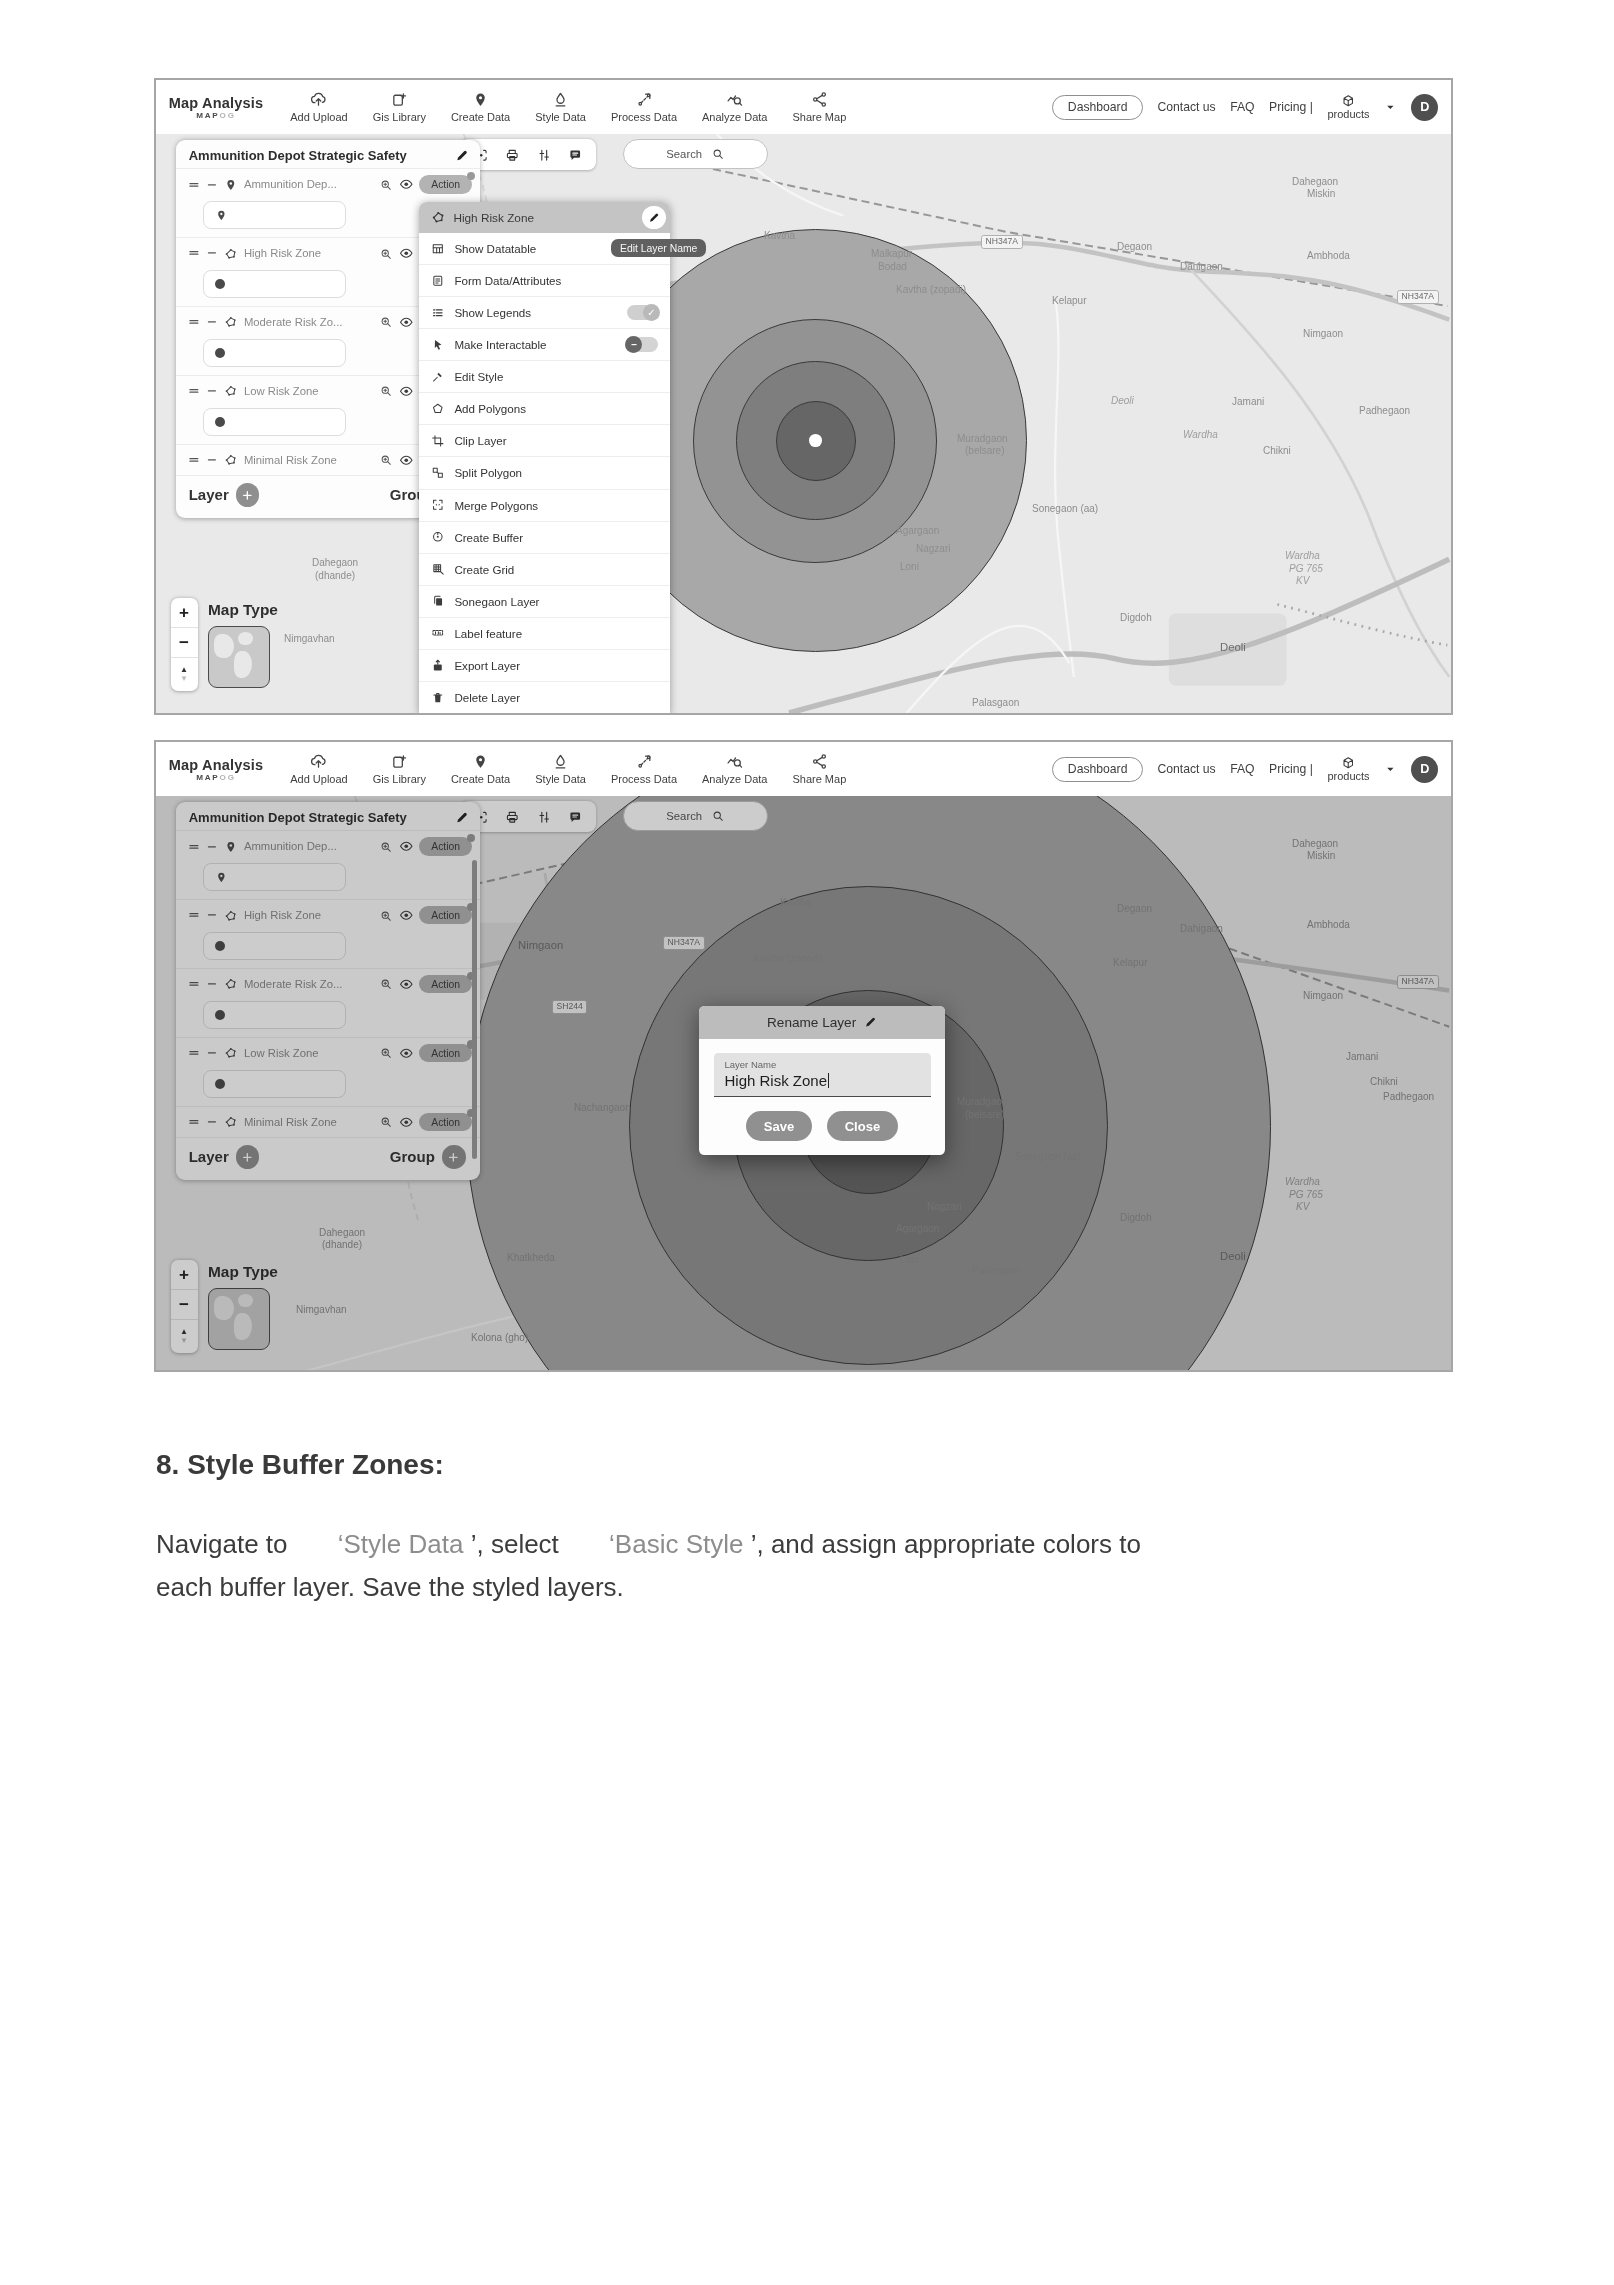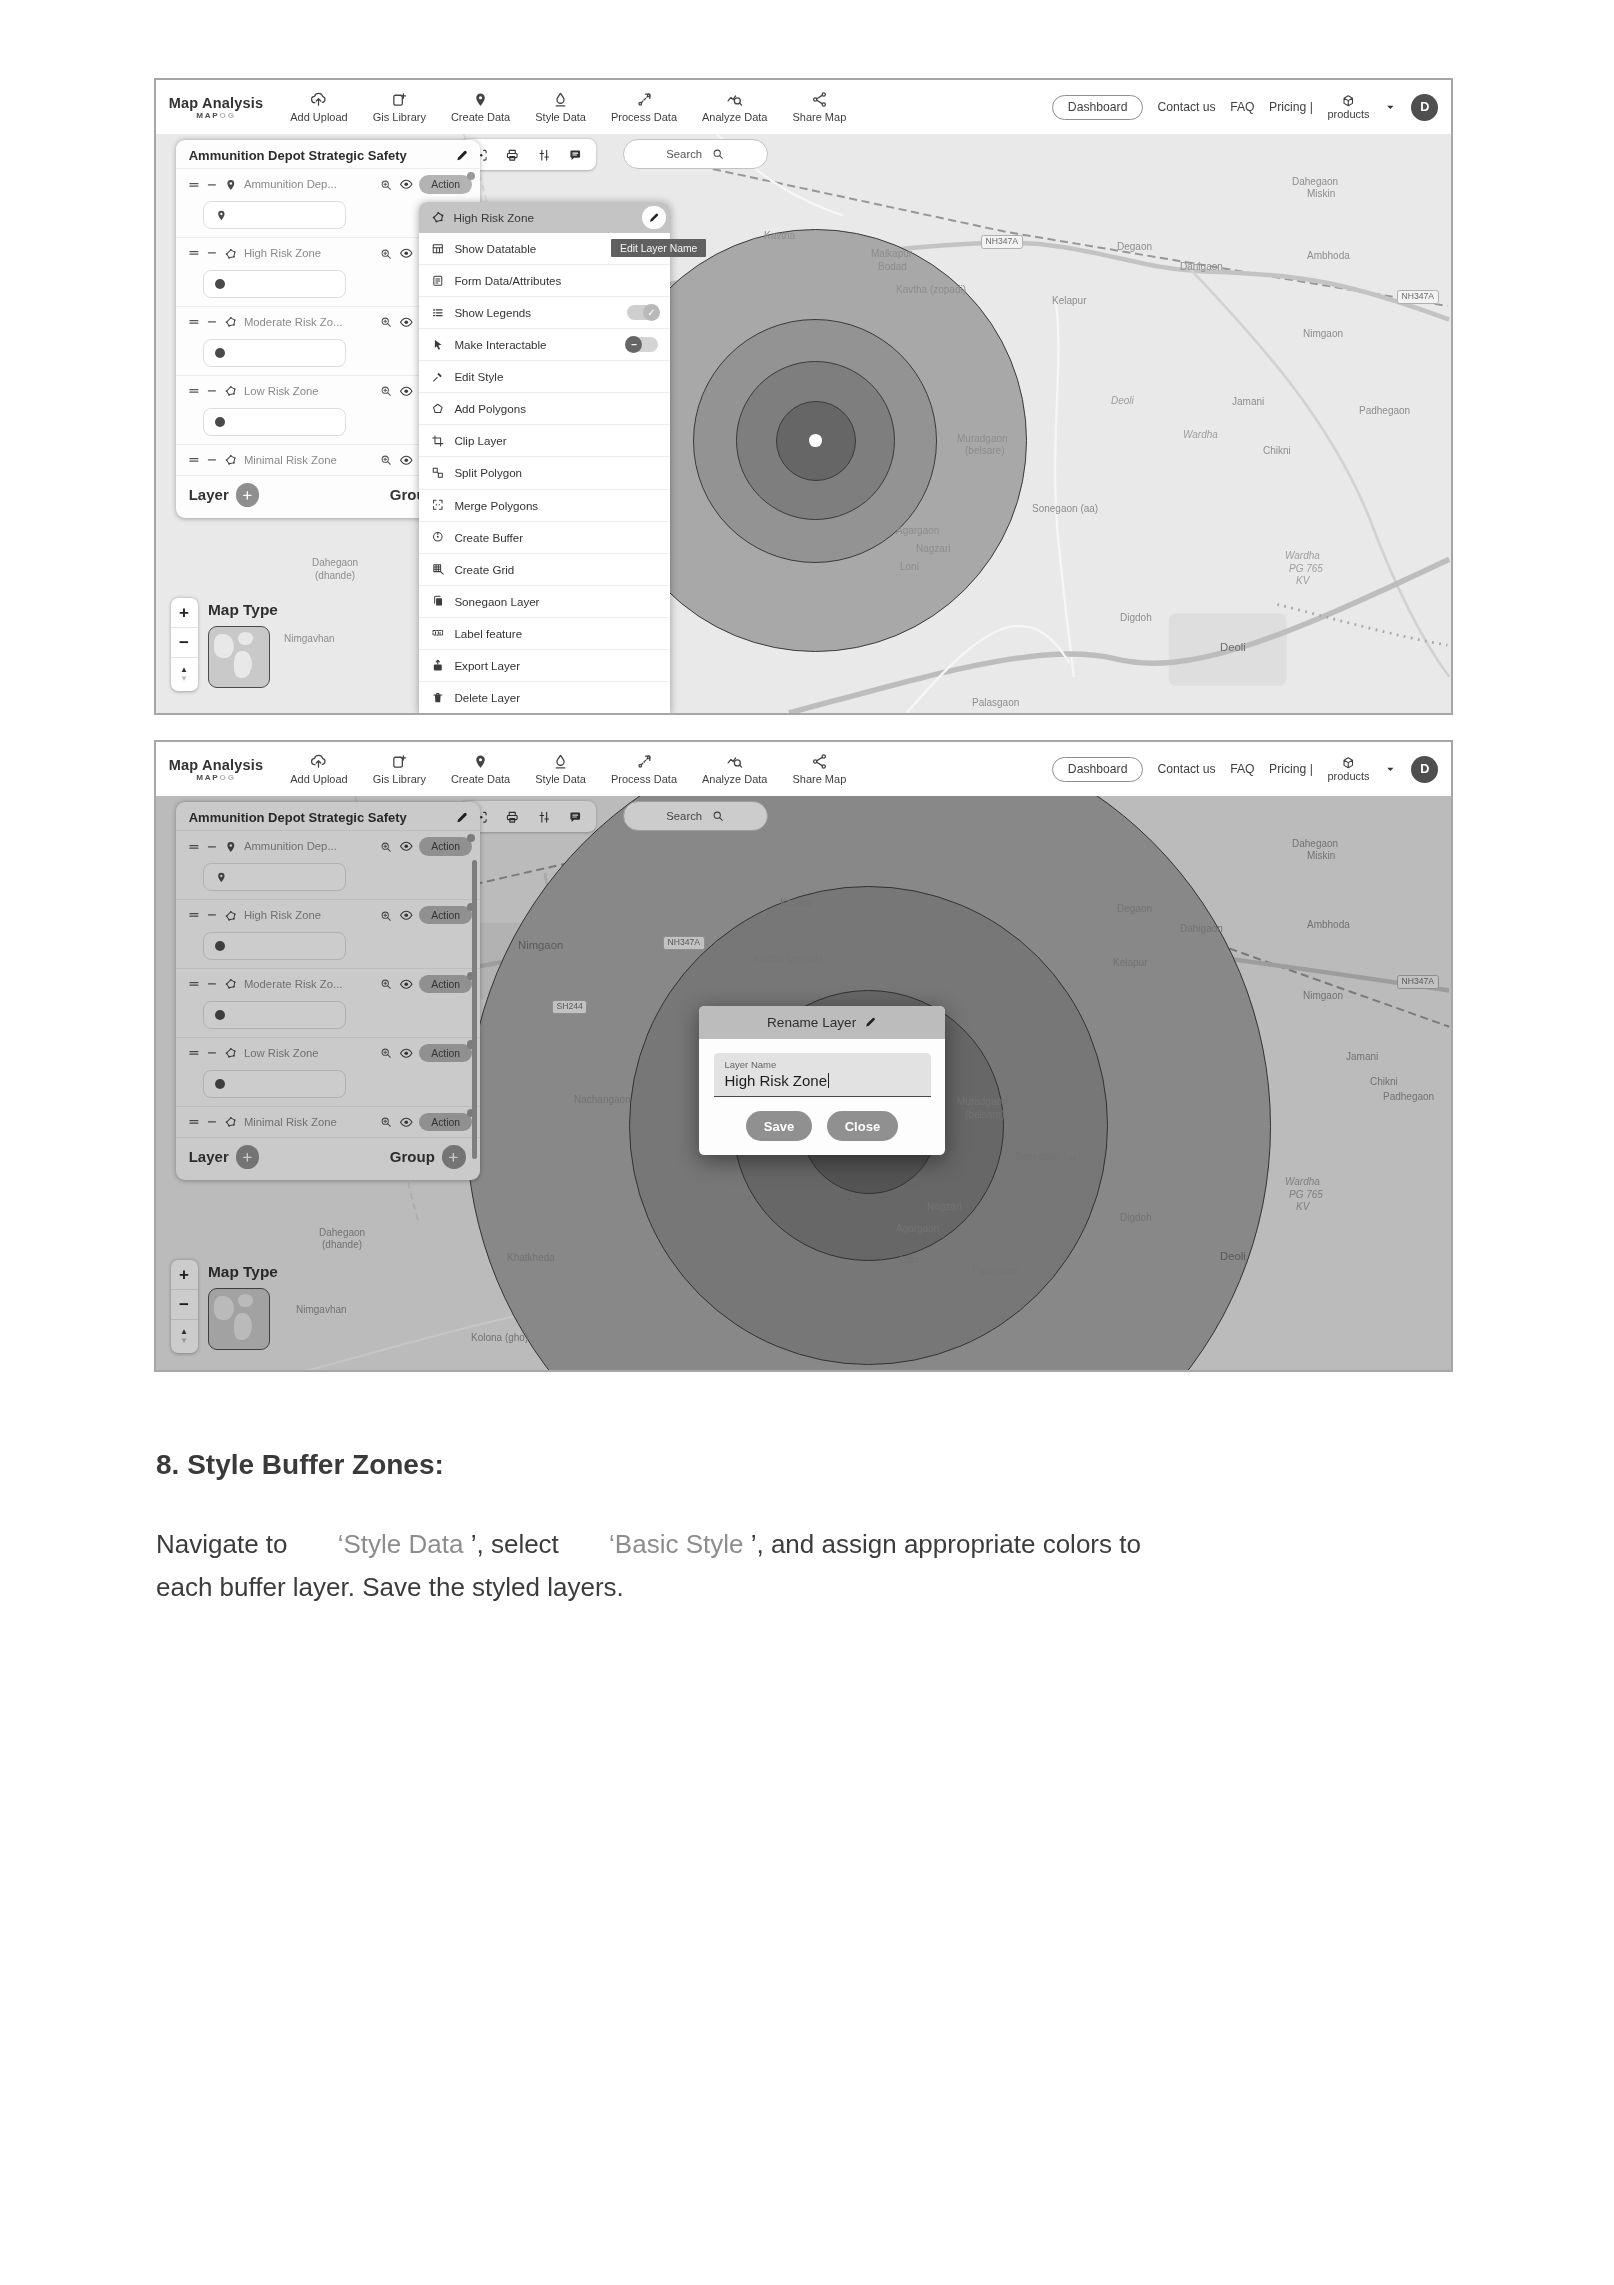--- a/index.html
+++ b/index.html
@@ -91,21 +91,21 @@
   .mitem{flex:1;display:flex;align-items:center;gap:10px;padding:0 11.8px;border-top:0.9px solid #ededed;color:#3c3c3c;}
   .mitem:first-child{border-top:none;}
   .mlabel{font-size:11.6px;color:#333;white-space:nowrap;}
   .toggle{width:31px;height:15.4px;border-radius:8.1px;background:#d4d4d4;position:relative;margin-left:auto;flex:none;}
   .toggle .knob{position:absolute;top:-0.9px;width:17px;height:17px;border-radius:50%;display:flex;align-items:center;justify-content:center;font-size:10px;color:#fff;}
   .toggle.on{background:#cfcfcf;}
   .toggle.on .knob{right:-1.8px;background:#b9b9b9;}
   .toggle.on .knob::after{content:"✓";}
   .toggle.off .knob{left:-1.8px;background:#666;}
   .toggle.off .knob::after{content:"–";font-weight:bold;}
-  .tooltip{position:absolute;left:455px;top:159px;background:#606060;color:#f5f5f5;font-size:10.4px;padding:3.6px 9px;border-radius:1px;z-index:20;white-space:nowrap;}
+  .tooltip{position:absolute;left:455px;top:159px;background:#606060;color:#f5f5f5;font-size:10.4px;padding:3.6px 9px;border-radius:7px;z-index:20;white-space:nowrap;}
 
   
   .backdrop{position:absolute;left:0;right:0;top:54px;bottom:0;background:rgba(25,25,25,.22);z-index:18;}
   .modal{position:absolute;left:543px;top:264px;width:246px;background:#fdfdfd;border-radius:5.4px;box-shadow:0 5.4px 22px rgba(0,0,0,.45);z-index:30;overflow:hidden;}
   .md-head{height:33px;background:#bcbcbc;display:flex;align-items:center;justify-content:center;gap:8.1px;font-size:13.6px;color:#2f2f2f;}
   .md-body{padding:13.6px 14.5px 14.5px;}
   .md-field{background:#e2e2e2;border-radius:4.5px 4.5px 0 0;border-bottom:1.8px solid #4a4a4a;padding:6.3px 11px 7.2px;}
   .md-flabel{font-size:9.5px;color:#666;margin-bottom:1.8px;}
   .md-fvalue{font-size:15px;color:#1d1d1d;}
   .caret-bar{display:inline-block;width:1.4px;height:15.4px;background:#222;margin-left:0.9px;vertical-align:-2.7px;}
@@ -804,21 +804,21 @@
       <path class="rdw" d="M150,640 C300,600 420,560 520,560"></path>
     </svg>
     <div>
         <div class="ring" style="left: 310px; top: -72px; width: 805px; height: 805px; background: rgb(168, 168, 168);"></div>
         <div class="ring" style="left: 473px; top: 90px; width: 479px; height: 479px; background: rgb(147, 147, 147);"></div>
         <div class="ring" style="left: 577px; top: 194px; width: 271px; height: 271px; background: rgb(126, 126, 126);"></div>
         <div class="ring" style="left: 645px; top: 262px; width: 136px; height: 136px; background: rgb(102, 102, 102);"></div>
       </div>
     <div>
         <span class="map-label town" style="left: 362px; top: 143px;">Nimgaon</span>
-        <span class="map-label" style="left: 418px; top: 298px;">Nachangaon</span>
+        <span class="map-label" style="left: 418px; top: 306px;">Nachangaon</span>
         <span class="map-label" style="left: 624px; top: 101px;">Kavtha</span>
         <span class="map-label" style="left: 597px; top: 157px;">Kavtha (zopadi)</span>
         <span class="map-label" style="left: 1136px; top: 42px;">Dahegaon</span>
         <span class="map-label" style="left: 1151px; top: 54px;">Miskin</span>
         <span class="map-label" style="left: 1151px; top: 123px;">Ambhoda</span>
         <span class="map-label" style="left: 961px; top: 107px;">Degaon</span>
         <span class="map-label" style="left: 1024px; top: 127px;">Dahigaon</span>
         <span class="map-label" style="left: 957px; top: 161px;">Kelapur</span>
         <span class="map-label" style="left: 1147px; top: 194px;">Nimgaon</span>
         <span class="map-label" style="left: 1190px; top: 255px;">Jamani</span>

